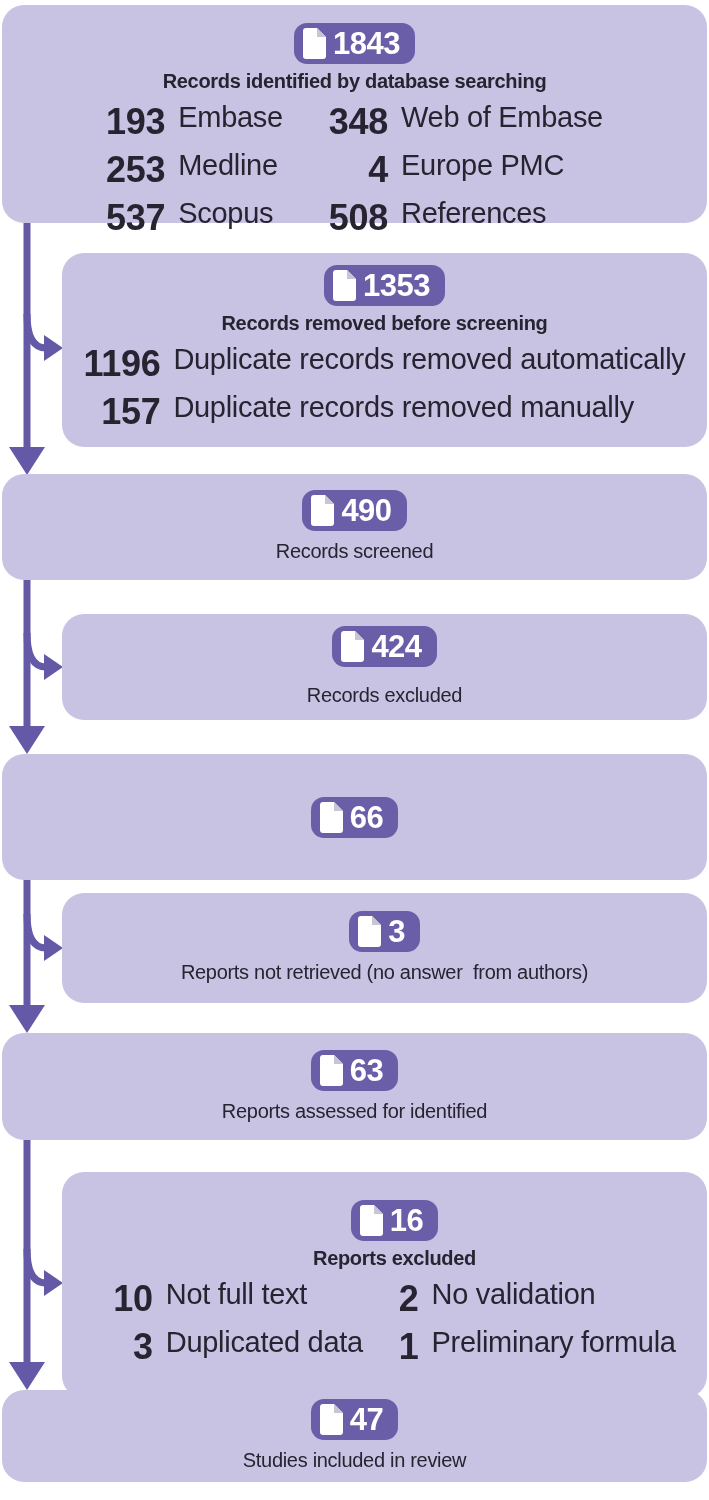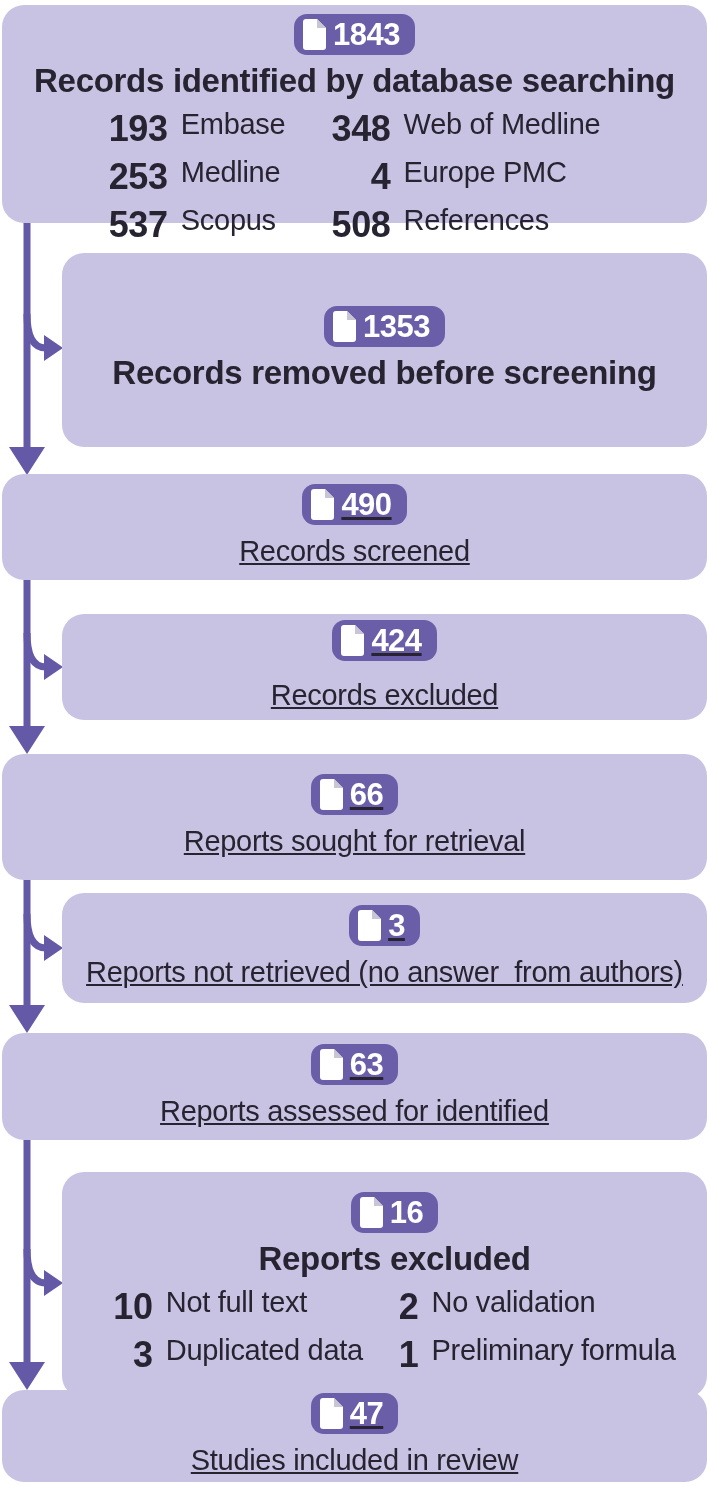--- a/index.html
+++ b/index.html
@@ -23,35 +23,35 @@
   svg.arrows line{stroke:var(--arrow);stroke-width:7;}
   svg.arrows path{stroke:var(--arrow);stroke-width:7;fill:none;}
   svg.arrows polygon{fill:var(--arrow);}
 
   .box{
     position:absolute;left:2px;width:705px;z-index:1;
     background:var(--box-bg);border-radius:22px;
     display:flex;flex-direction:column;align-items:center;justify-content:center;
   }
   .box.indent{left:62px;width:645px;}
-  .box.b1{justify-content:flex-start;padding-top:9px;gap:5px;}
+  .box.b1{justify-content:flex-start;padding-top:18px;gap:5px;}
   .box.b2{gap:5px;}
   .box.b8{gap:5px;}
-  .box.simple{gap:8px;text-decoration:underline;}
+  .box.simple{gap:8px;}
 
   .badge{
     display:inline-flex;align-items:center;gap:7px;
     background:var(--badge-bg);color:var(--badge-text);
     border-radius:13px;padding:5px 15px 5px 9px;
     font-weight:bold;font-size:31px;line-height:1;letter-spacing:-0.5px;
   }
   .badge .doc{display:block;}
 
-  .title{font-weight:bold;font-size:33px;line-height:1.25;white-space:pre;letter-spacing:-0.3px;}
-  .label{font-size:29px;line-height:1.25;white-space:pre;letter-spacing:-0.3px;}
+  .title{font-weight:bold;font-size:20px;line-height:1.25;white-space:pre;letter-spacing:-0.3px;}
+  .label{font-size:20px;line-height:1.25;white-space:pre;letter-spacing:-0.3px;}
 
   .stats{display:grid;grid-template-columns:auto auto;column-gap:13px;row-gap:1px;}
   .stats .n{font-weight:bold;font-size:36px;line-height:1.3;text-align:right;letter-spacing:-0.3px;}
   .stats .l{font-size:29px;line-height:1.3;white-space:pre;letter-spacing:-0.3px;}
   .twocol{display:flex;gap:46px;align-items:flex-start;}
   .twocol.narrow{gap:36px;}
 </style>
 </head>
 <body>
 
@@ -103,38 +103,44 @@
     <div class="stats">
       <span class="n">193</span>
         <span class="l">Embase</span>
       <span class="n">253</span>
         <span class="l">Medline</span>
       <span class="n">537</span>
         <span class="l">Scopus</span>
     </div>
     <div class="stats">
       <span class="n">348</span>
-        <span class="l">Web of Medline</span>
+        <span class="l">Web of Embase</span>
       <span class="n">4</span>
         <span class="l">Europe PMC</span>
       <span class="n">508</span>
         <span class="l">References</span>
     </div>
   </div>
 </div>
 
 <div class="box b2 indent" style="top:253px;height:194px;">
   <div class="badge">
     <svg class="doc" width="23" height="31" viewBox="0 0 23 31">
       <path d="M3,0 h11 l9,9 v19 a3,3 0 0 1 -3,3 h-17 a3,3 0 0 1 -3,-3 v-25 a3,3 0 0 1 3,-3 z" fill="var(--icon-page)"></path>
       <path d="M14,0 l9,9 h-9 z" fill="var(--icon-fold)"></path>
     </svg>
     <span>1353</span>
   </div>
   <div class="title">Records removed before screening</div>
+  <div class="stats">
+    <span class="n">1196</span>
+      <span class="l">Duplicate records removed automatically</span>
+    <span class="n">157</span>
+      <span class="l">Duplicate records removed manually</span>
+  </div>
 </div>
 
 <div class="box simple" style="top:474px;height:106px;">
   <div class="badge">
     <svg class="doc" width="23" height="31" viewBox="0 0 23 31">
       <path d="M3,0 h11 l9,9 v19 a3,3 0 0 1 -3,3 h-17 a3,3 0 0 1 -3,-3 v-25 a3,3 0 0 1 3,-3 z" fill="var(--icon-page)"></path>
       <path d="M14,0 l9,9 h-9 z" fill="var(--icon-fold)"></path>
     </svg>
     <span>490</span>
   </div>
@@ -153,21 +159,20 @@
 </div>
 
 <div class="box simple" style="top:754px;height:126px;">
   <div class="badge">
     <svg class="doc" width="23" height="31" viewBox="0 0 23 31">
       <path d="M3,0 h11 l9,9 v19 a3,3 0 0 1 -3,3 h-17 a3,3 0 0 1 -3,-3 v-25 a3,3 0 0 1 3,-3 z" fill="var(--icon-page)"></path>
       <path d="M14,0 l9,9 h-9 z" fill="var(--icon-fold)"></path>
     </svg>
     <span>66</span>
   </div>
-  <div class="label">Reports sought for retrieval</div>
 </div>
 
 <div class="box simple indent" style="top:893px;height:110px;">
   <div class="badge">
     <svg class="doc" width="23" height="31" viewBox="0 0 23 31">
       <path d="M3,0 h11 l9,9 v19 a3,3 0 0 1 -3,3 h-17 a3,3 0 0 1 -3,-3 v-25 a3,3 0 0 1 3,-3 z" fill="var(--icon-page)"></path>
       <path d="M14,0 l9,9 h-9 z" fill="var(--icon-fold)"></path>
     </svg>
     <span>3</span>
   </div>

